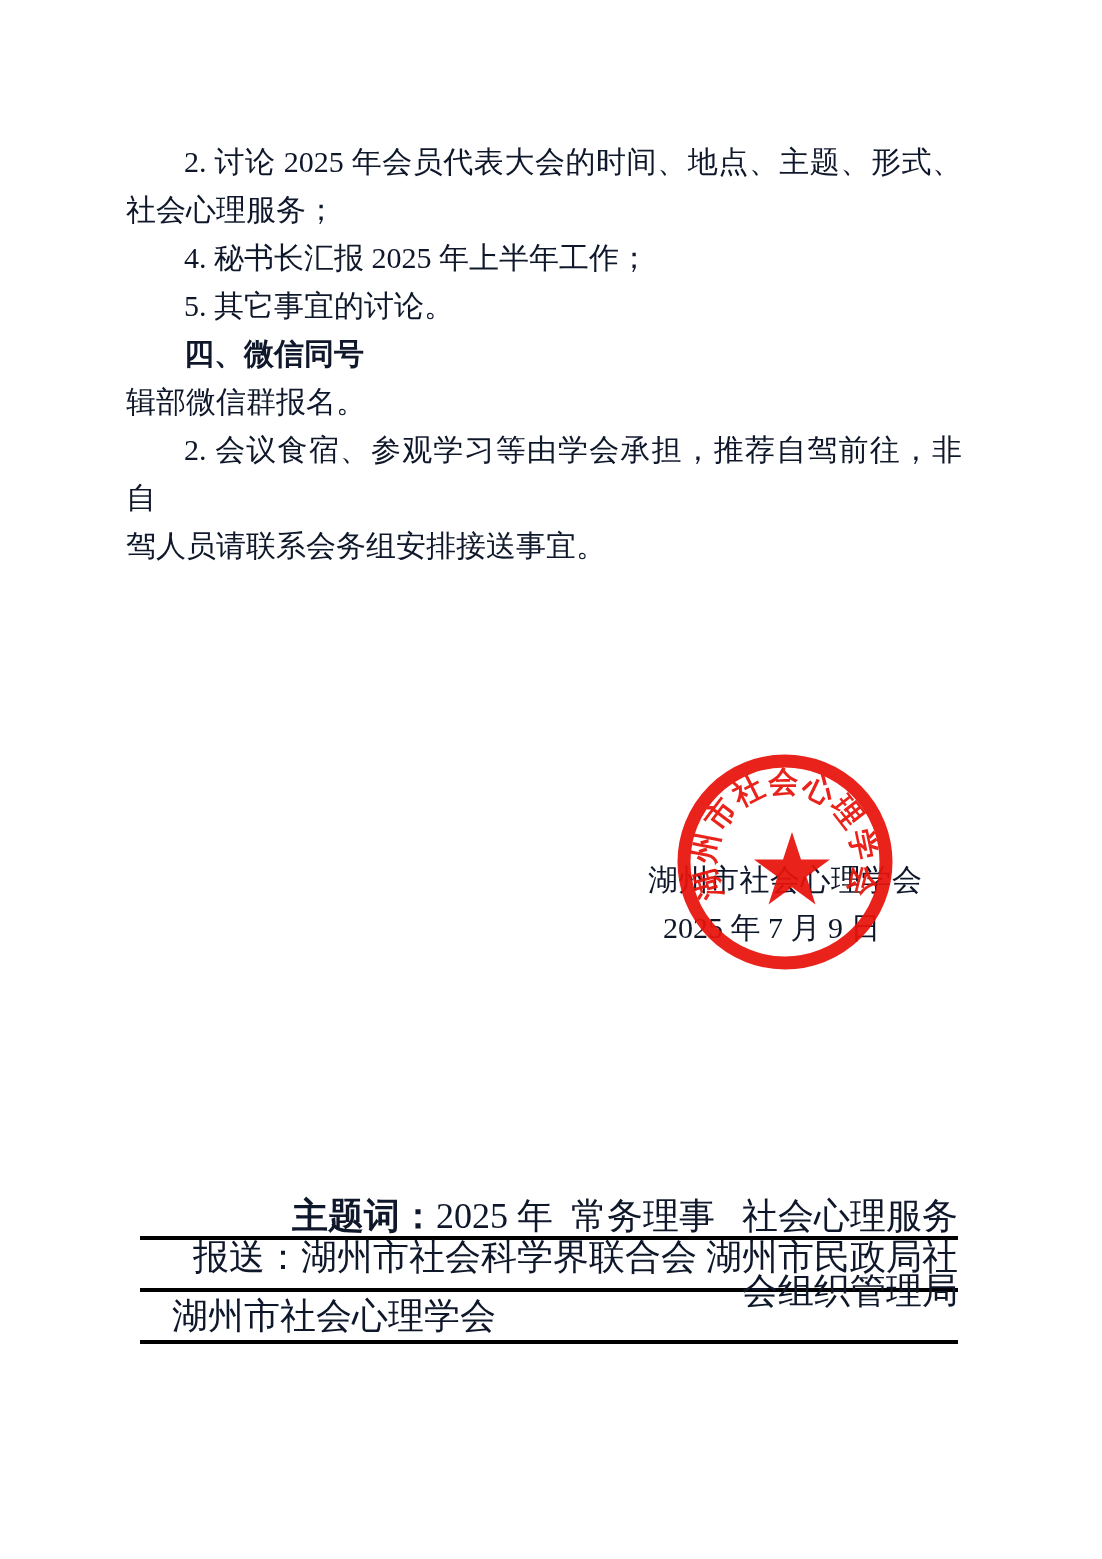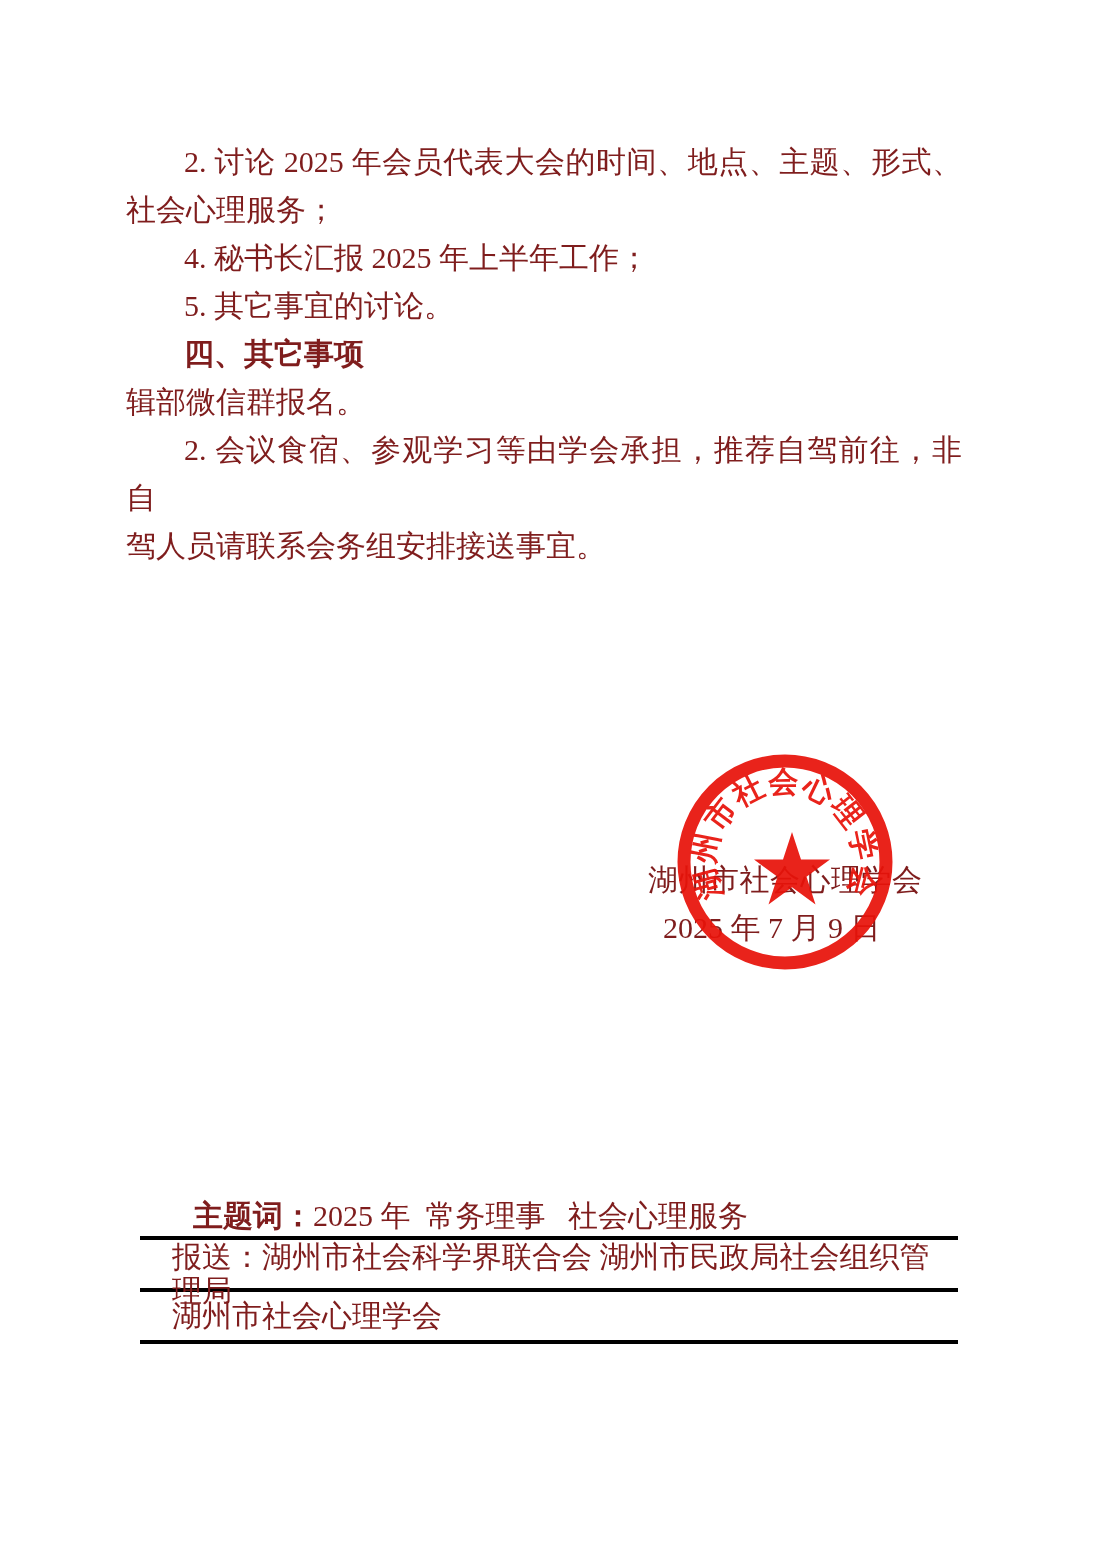--- a/index.html
+++ b/index.html
@@ -3,21 +3,21 @@
 <meta charset="utf-8">
 <style>
   html,body { margin:0; padding:0; background:#888; }
   .page {
     position:relative;
     width:1102px; height:1559px;
     margin:0 auto;
     background:#ffffff;
     overflow:hidden;
     font-family:"Liberation Serif","DejaVu Serif",serif;
-    color:#7f1d1d;
+    color:#0f172a;
   }
   
   .body-text {
     position:absolute;
     left:126px; top:138px; width:836px;
     font-size:30px; line-height:48px;
   }
   .ln { min-height:48px; }
   .indent { text-indent:58px; }
   .just { text-align:justify; text-align-last:justify; }
@@ -43,21 +43,22 @@
   }
   .seal-text {
     font-family:"Liberation Sans","DejaVu Sans",sans-serif;
     font-weight:bold;
     font-size:30px;
     letter-spacing:2px;
   }
   
   .footer {
     position:absolute; left:140px; top:1196px; width:818px;
-    font-size:30px;
+    font-size:36px;
+    text-align:right;
   }
   .subject-row {
     height:40px; line-height:40px;
     padding-left:53px;
     white-space:pre-wrap;
   }
   .subject-label {
     font-family:"Liberation Sans","DejaVu Sans",sans-serif;
     font-weight:bold;
   }
@@ -77,21 +78,21 @@
 </head>
 <body>
 
 <div class="page">
 
   <div class="body-text">
     <div class="ln indent just">2. 讨论 2025 年会员代表大会的时间、地点、主题、形式、</div>
     <div class="ln">社会心理服务；</div>
     <div class="ln indent">4. 秘书长汇报 2025 年上半年工作；</div>
     <div class="ln indent">5. 其它事宜的讨论。</div>
-    <div class="ln indent head">四、其它事项</div>
+    <div class="ln indent head">四、微信同号</div>
     <div class="ln">辑部微信群报名。</div>
     <div class="ln indent just">2. 会议食宿、参观学习等由学会承担，推荐自驾前往，非自</div>
     <div class="ln">驾人员请联系会务组安排接送事宜。</div>
   </div>
 
   <div class="sig-org">湖州市社会心理学会</div>
   <div class="sig-date">2025 年 7 月 9 日</div>
 
   <svg class="seal-svg" viewBox="0 0 1102 1559" xmlns="http://www.w3.org/2000/svg" xmlns:xlink="http://www.w3.org/1999/xlink">
     <circle cx="785" cy="862" r="101" fill="none" stroke-width="13" stroke="#e8130a"></circle>

